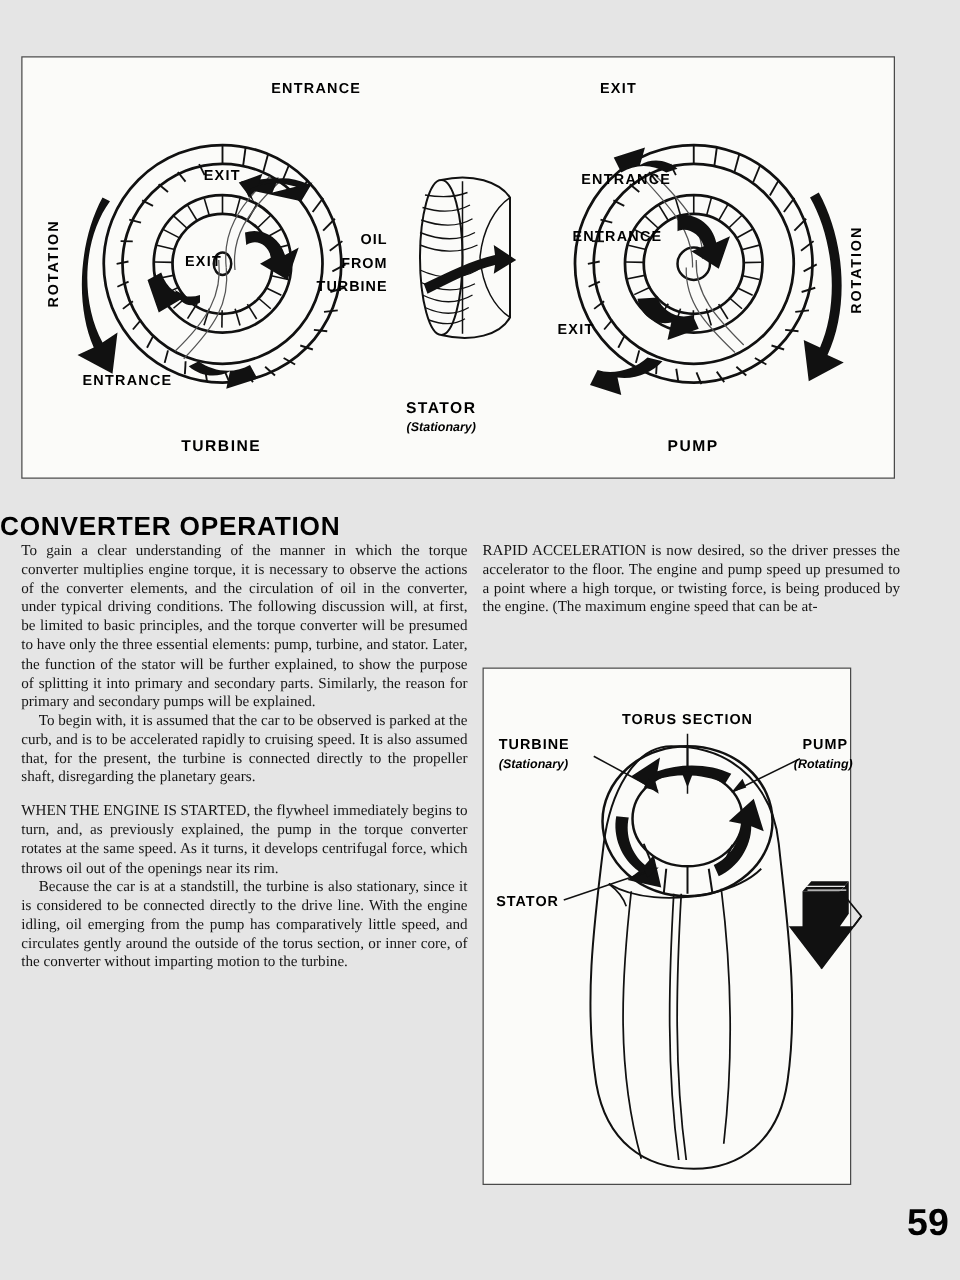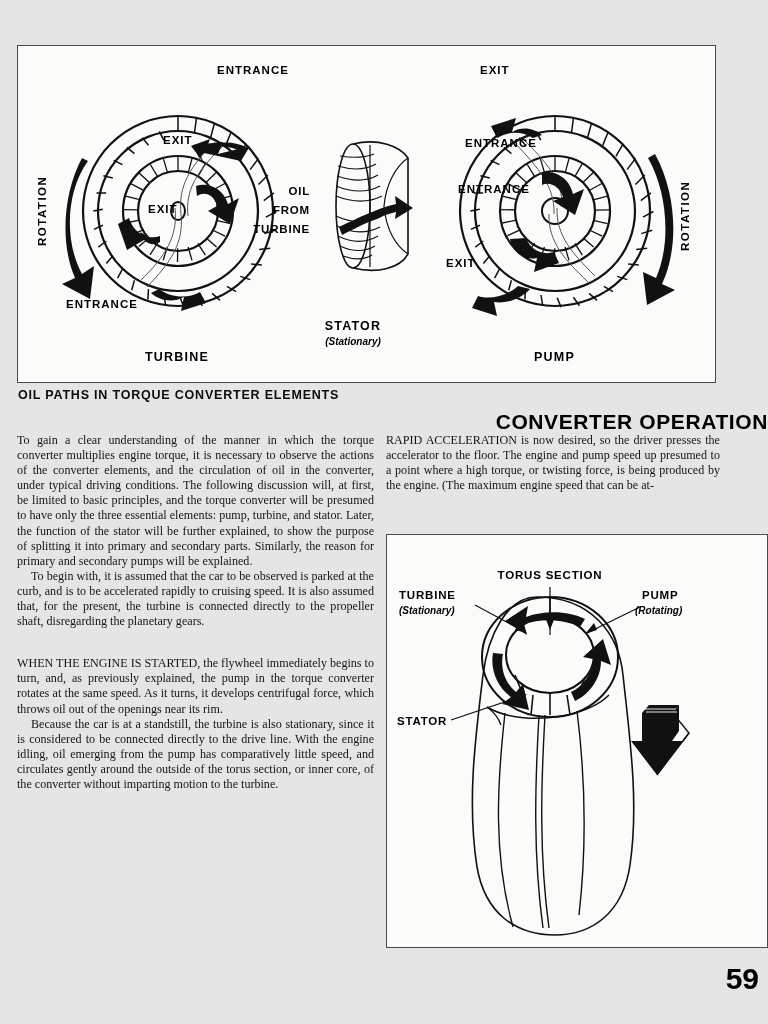--- a/index.html
+++ b/index.html
@@ -50,21 +50,21 @@
     font-size: 12.2px;
     letter-spacing: 0.4px;
   }
 
   
   #headline {
     position: absolute;
     left: 0;
     right: 0;
     top: 410px;
-    text-align: right;
+    text-align: left;
     font-family: "Liberation Sans", sans-serif;
     font-weight: bold;
     font-size: 21px;
     letter-spacing: 0.6px;
     color: #000;
   }
 
   
   .col {
     position: absolute;
@@ -79,29 +79,29 @@
     top: 433px;
     width: 357px;
   }
   #col-right {
     left: 386px;
     top: 433px;
     width: 334px;
   }
   .para { margin: 0 0 0 0; }
   .para + .para { text-indent: 14px; }
-  .para.gap { margin-top: 27px; text-indent: 0; font-family: Liberation Serif, serif; }
+  .para.gap { margin-top: 12px; text-indent: 0; font-family: Liberation Serif, serif; }
   .para.noindent { text-indent: 0; }
 
   
   #fig-bottom {
     position: absolute;
     left: 386px;
     top: 534px;
-    width: 382px;
+    width: 295px;
     height: 414px;
     border: 1.5px solid #4a4a4a;
     background: #fbfbf9;
     box-sizing: border-box;
   }
 
   
   #page-number {
     position: absolute;
     right: 9px;
@@ -343,21 +343,20 @@
         <text class="lbl" x="462" y="28" font-size="11.5" letter-spacing="1">EXIT</text>
         <text class="lbl" x="447" y="101" font-size="11.5" letter-spacing="1">ENTRANCE</text>
         <text class="lbl" x="440" y="147" font-size="11.5" letter-spacing="1">ENTRANCE</text>
         <text class="lbl" x="428" y="221" font-size="11.5" letter-spacing="1">EXIT</text>
         <text class="lbl" x="671" y="205" font-size="11.5" letter-spacing="1.5" transform="rotate(-90 671 205)">ROTATION</text>
         <text class="lbl" x="516" y="315" font-size="12.5" letter-spacing="1.2">PUMP</text>
       </g>
     </svg>
   </div>
 
-  <div class="fig-caption" id="cap-top">OIL PATHS IN TORQUE CONVERTER ELEMENTS</div>
 
   <div id="headline">CONVERTER OPERATION</div>
 
   <div class="col" id="col-left">
     <p class="para noindent">To gain a clear understanding of the manner in which the torque converter multiplies engine torque, it is necessary to observe the actions of the converter elements, and the circulation of oil in the converter, under typical driving conditions.  The following discussion will, at first, be limited to basic principles, and the torque converter will be presumed to have only the three essential elements:  pump, turbine, and stator.  Later, the function of the stator will be further explained, to show the purpose of splitting it into primary and secondary parts.  Similarly, the reason for primary and secondary pumps will be explained.</p>
     <p class="para">To begin with, it is assumed that the car to be observed is parked at the curb, and is to be accelerated rapidly to cruising speed.  It is also assumed that, for the present, the turbine is connected directly to the propeller shaft, disregarding the planetary gears.</p>
     <p class="para gap">WHEN THE ENGINE IS STARTED, the flywheel immediately begins to turn, and, as previously explained, the pump in the torque converter rotates at the same speed.  As it turns, it develops centrifugal force, which throws oil out of the openings near its rim.</p>
     <p class="para">Because the car is at a standstill, the turbine is also stationary, since it is considered to be connected directly to the drive line.  With the engine idling, oil emerging from the pump has comparatively little speed, and circulates gently around the outside of the torus section, or inner core, of the converter without imparting motion to the turbine.</p>
   </div>
 

